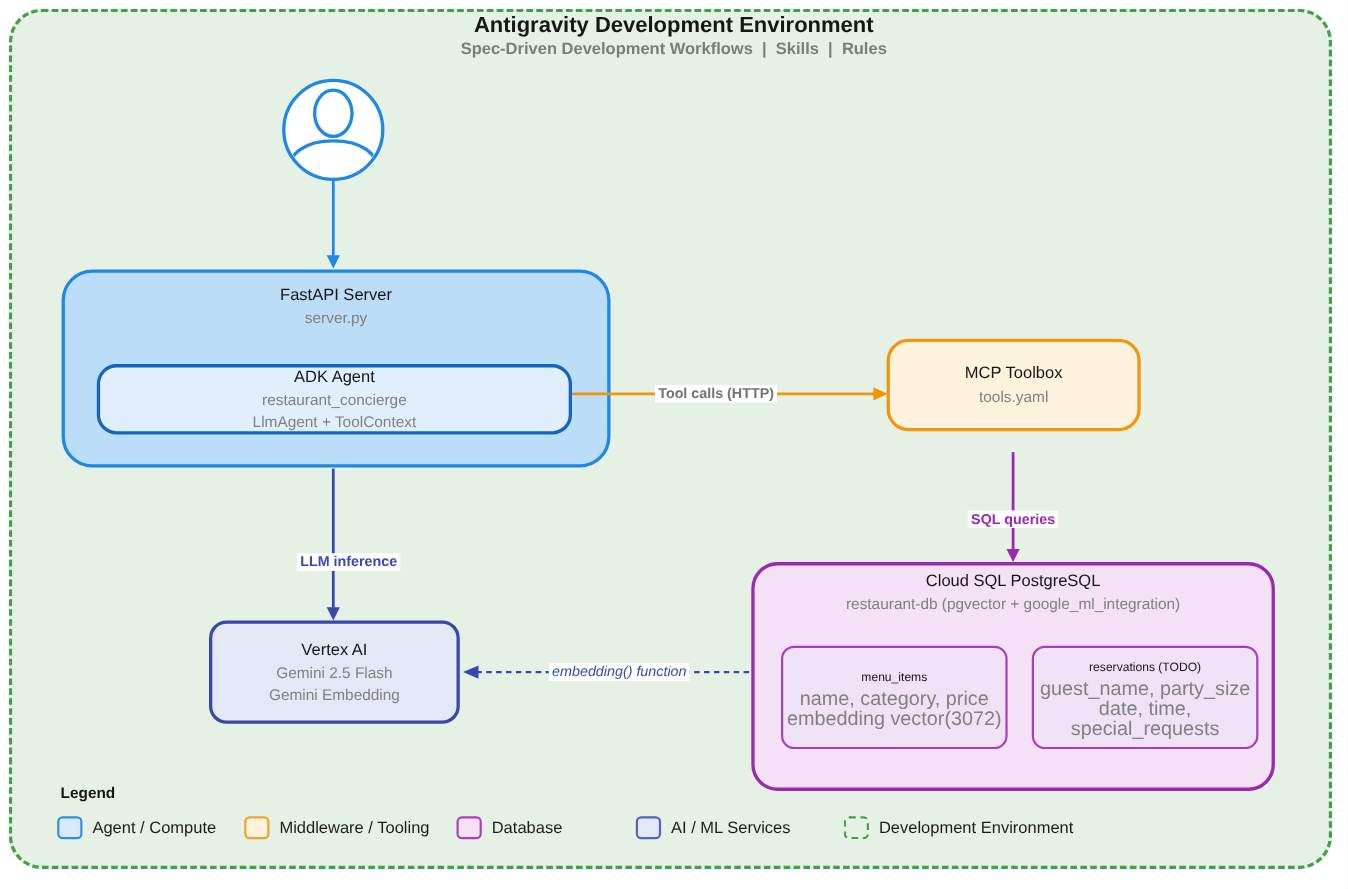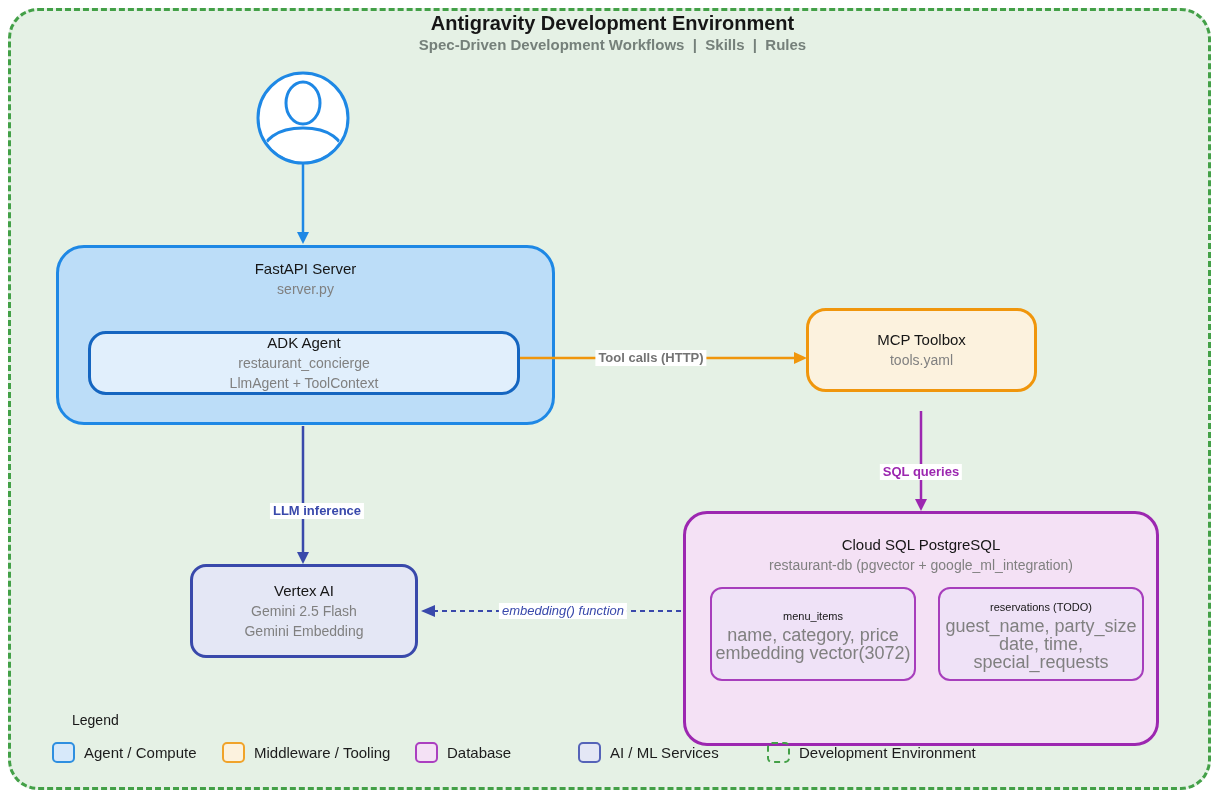--- a/index.html
+++ b/index.html
@@ -20,21 +20,21 @@
     align-items:center;justify-content:center;text-align:center;
   }
   .node-title{font-weight:normal;font-size:15px;color:var(--title_text,#161616);line-height:20px;}
   .node-sub{font-size:14px;color:var(--muted_text,#808080);line-height:20px;}
   .fastapi{left:56px;top:245px;width:499px;height:180px;justify-content:flex-start;padding-top:11px;
     background:var(--blue_fill,#BCDDF8);border:3px solid var(--blue,#1E88E5);border-radius:28px;}
   .adk{left:88px;top:331px;width:432px;height:64px;
     background:var(--blue_light_fill,#E1EFFC);border:3px solid var(--blue_dark,#1565C0);border-radius:18px;}
   .mcp{left:806px;top:308px;width:231px;height:84px;
     background:var(--orange_fill,#FCF2DE);border:3px solid var(--orange,#F0960C);border-radius:20px;}
-  .cloudsql{left:683px;top:511px;width:476px;height:235px;justify-content:flex-start;padding-top:21px;
+  .cloudsql{left:683px;top:511px;width:476px;height:208px;justify-content:flex-start;padding-top:5px;
     background:var(--purple_fill,#F4E1F5);border:3px solid var(--purple,#9C27B0);border-radius:24px;}
   .table-box{background:var(--purple_table_fill,#EFE2F7);border:2px solid #A73EBC;border-radius:12px;}
   .table-box .node-title{font-size:11px;line-height:19px;}
   .table-box .node-sub{font-size:18px;line-height:18px;}
   .menu{left:710px;top:587px;width:206px;height:94px;}
   .resv{left:938px;top:587px;width:206px;height:94px;}
   .vertex{left:190px;top:564px;width:228px;height:94px;
     background:var(--indigo_fill,#E4E7F5);border:3px solid var(--indigo,#3949AB);border-radius:16px;}
   svg.overlay{position:absolute;left:0;top:0;pointer-events:none;}
   .stroke-blue{stroke:var(--blue,#1E88E5);}   .fill-blue{fill:var(--blue,#1E88E5);}
@@ -42,21 +42,21 @@
   .stroke-purple{stroke:var(--purple,#9C27B0);} .fill-purple{fill:var(--purple,#9C27B0);}
   .stroke-indigo{stroke:var(--indigo,#3949AB);} .fill-indigo{fill:var(--indigo,#3949AB);}
   .edge-label{
     position:absolute;transform:translate(-50%,-50%);background:#fff;padding:0 3px;
     font-size:13px;font-weight:bold;white-space:nowrap;line-height:16px;
   }
   #lbl-tool{left:651px;top:358px;}
   #lbl-sql{left:921px;top:472px;}
   #lbl-llm{left:317px;top:478px;margin-top:33px;}
   #lbl-emb{left:563px;top:611px;font-style:italic;font-weight:normal;}
-  .legend-title{position:absolute;left:55px;top:712px;font-size:14px;font-weight:normal;color:var(--title_text,#161616);margin-left:17px;}
+  .legend-title{position:absolute;left:55px;top:712px;font-size:14px;font-weight:bold;color:var(--title_text,#161616);}
   .legend-item{position:absolute;top:741px;height:22px;display:flex;align-items:center;}
   .swatch{
     display:inline-block;box-sizing:border-box;width:23px;height:21px;border-radius:5px;
     border:2px solid #999;margin-right:9px;background:#fff;
   }
   .swatch.dashed{border-style:dashed;background:transparent;}
   .legend-label{font-size:15px;color:#1C1C1C;white-space:nowrap;}
 </style>
 </head>
 <body>

